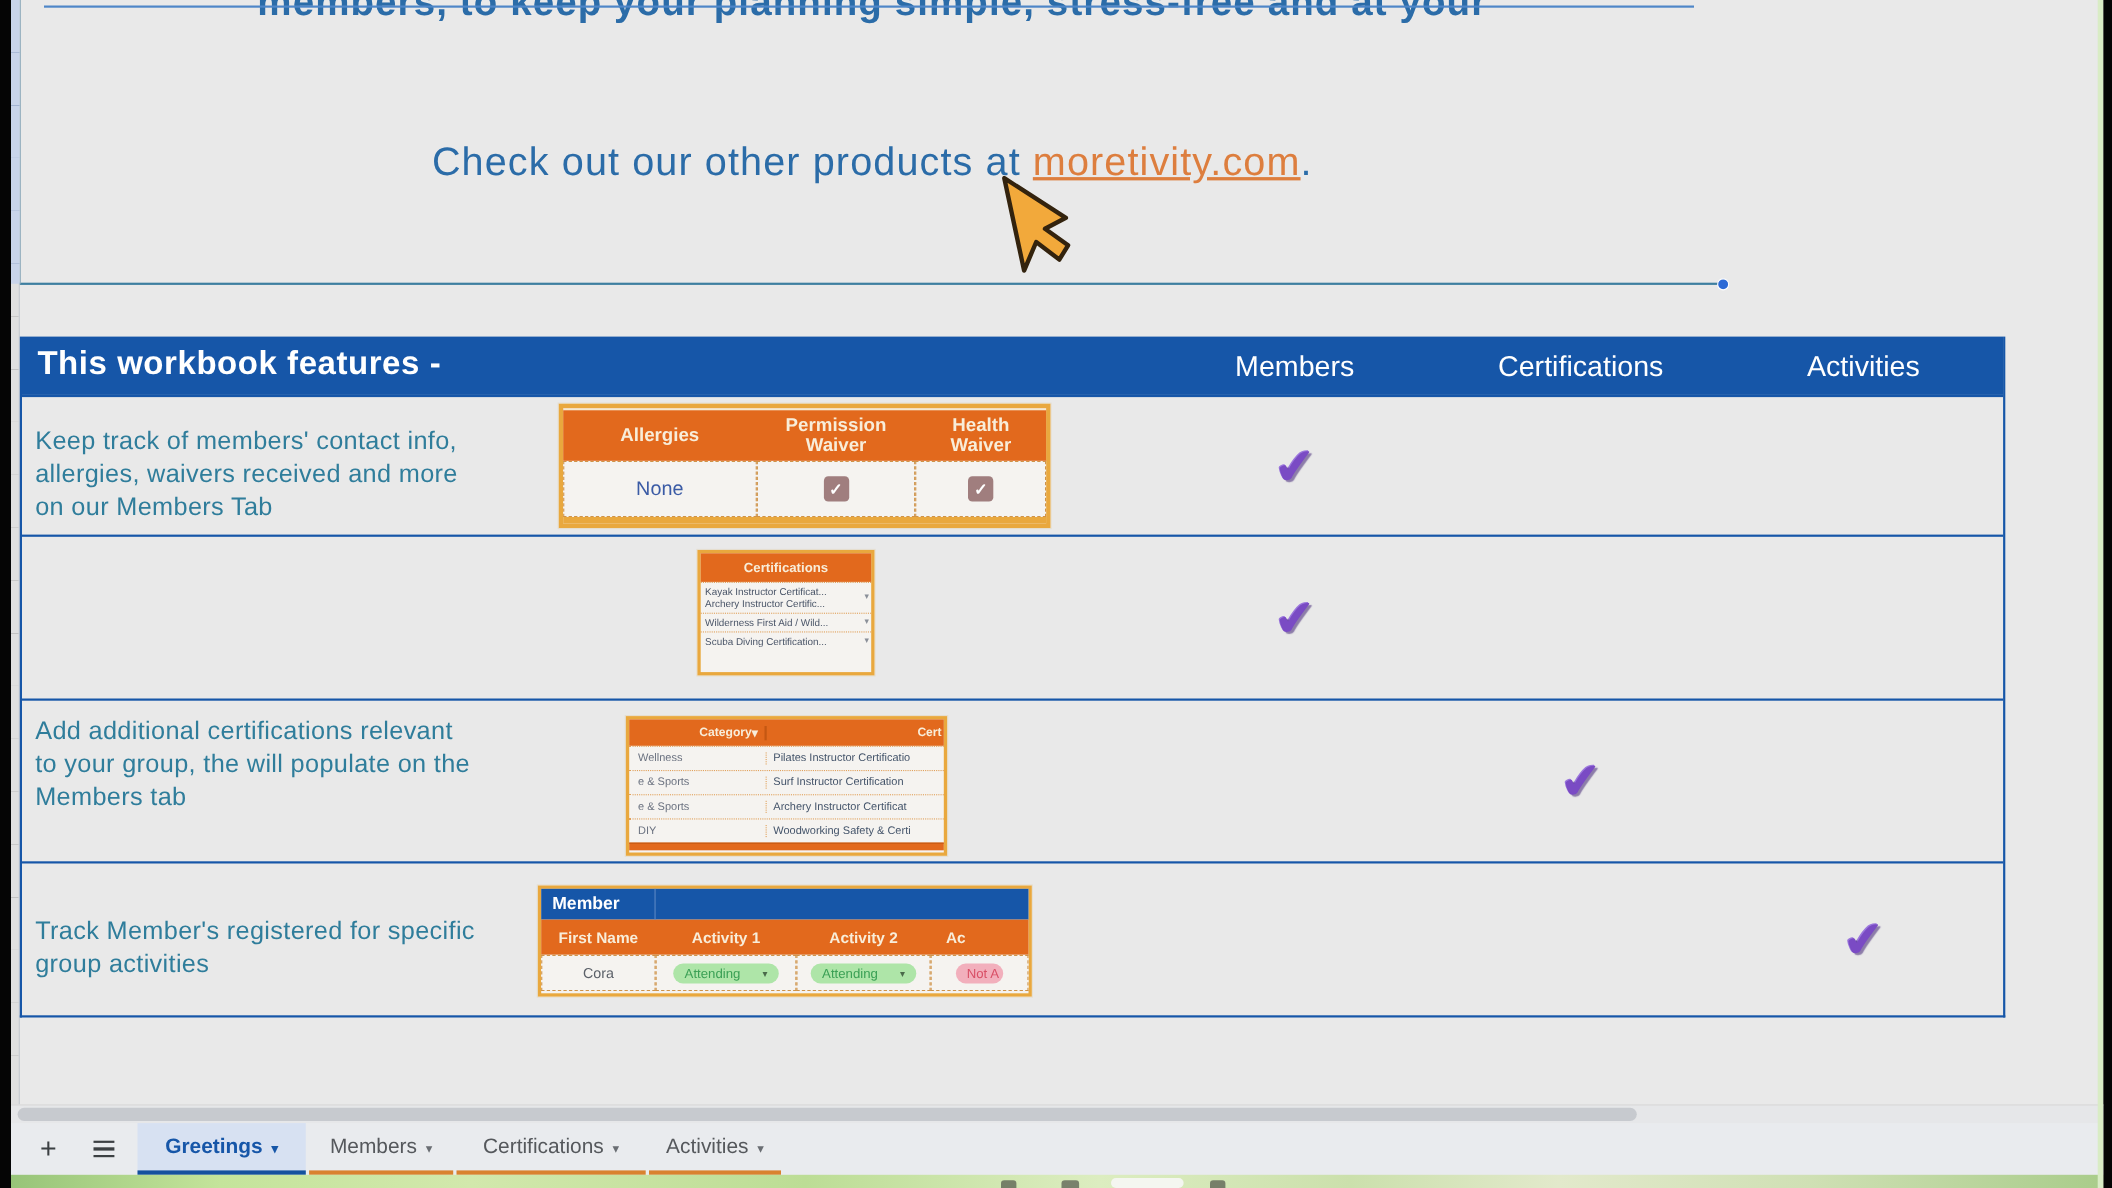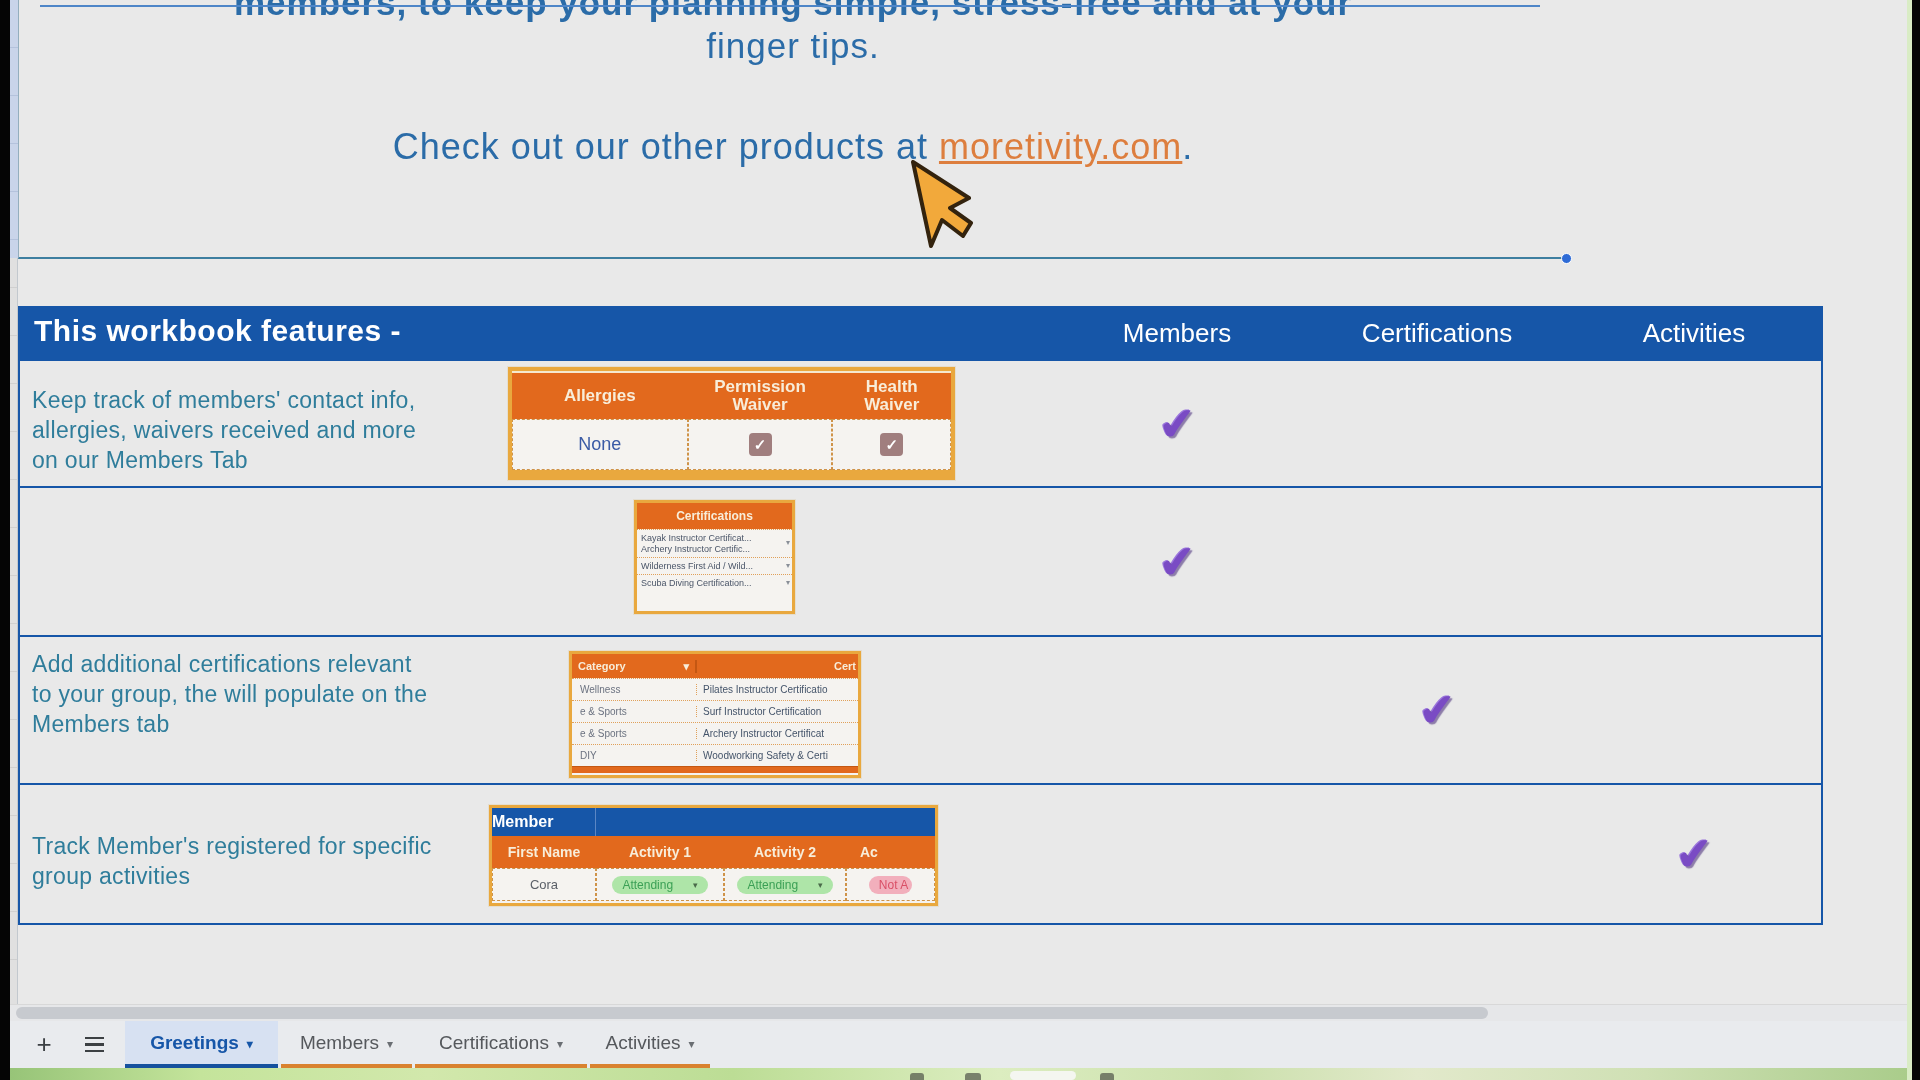--- a/index.html
+++ b/index.html
@@ -81,33 +81,33 @@
   .certsmini{left:614px;top:12px;width:161px;height:114px;}
   .certsmini .ohead{height:26px;display:flex;align-items:center;justify-content:center;font-size:12px;}
   .certsmini .crow{position:relative;border-top:1px dotted #E0A05A;color:#4A5568;
     font-size:9px;line-height:11px;padding:3px 12px 2px 4px;white-space:pre-line;}
   .certsmini .crow .dd{position:absolute;right:2px;top:45%;transform:translateY(-50%);
     font-size:8px;color:#8A8F98;}
 
   
   .catmini{left:549px;top:14px;width:292px;height:127px;}
   .catmini .ohead{display:flex;height:24px;font-size:11px;align-items:center;}
-  .catmini .ohead .h0{width:125px;display:flex;align-items:center;justify-content:space-between;
+  .catmini .ohead .h0{width:125px;display:flex;align-items:center;justify-content:flex-end;
     padding:0 6px;border-right:2px solid #C45712;}
   .catmini .ohead .h1{flex:1;text-align:right;padding-right:2px;overflow:hidden;white-space:nowrap;}
   .catmini .catrow{display:flex;height:22px;border-top:1px dotted #E0A05A;font-size:10px;align-items:center;}
   .catmini .catrow .c0{width:125px;padding-left:8px;color:#6B7280;border-right:1px dotted #E0A05A;
     overflow:hidden;white-space:nowrap;}
   .catmini .catrow .c1{flex:1;padding-left:6px;color:#44546A;overflow:hidden;white-space:nowrap;}
   .catmini .gfoot{height:7px;background:var(--orange);border-top:1px solid #C45712;}
 
   
   .actmini{left:469px;top:20px;width:449px;height:101px;}
   .actmini .bhead{display:flex;height:28px;background:var(--blue);color:#fff;font-weight:bold;font-size:16px;}
-  .actmini .bhead .g0{width:104px;display:flex;align-items:center;padding-left:0;border-right:1px solid #5B86C4;}
+  .actmini .bhead .g0{width:104px;display:flex;align-items:center;padding-left:10px;border-right:1px solid #5B86C4;}
   .actmini .bhead .g1{flex:1;display:flex;align-items:center;justify-content:flex-end;overflow:hidden;}
   .actmini .ohead{display:flex;height:32px;font-size:14px;}
   .actmini .ohead div{display:flex;align-items:center;justify-content:center;}
   .actmini .ohead .h0{width:104px;} .actmini .ohead .h1{width:128px;} .actmini .ohead .h2{width:122px;}
   .actmini .ohead .h3{flex:1;justify-content:flex-start;padding-left:14px;overflow:hidden;}
   .actmini .abody{display:flex;height:33px;background:#F5F3F0;}
   .actmini .abody>div{display:flex;align-items:center;justify-content:center;border:1px dashed #CF9349;}
   .actmini .a0{width:104px;color:#5B6068;font-size:13px;}
   .actmini .a1{width:128px;} .actmini .a2{width:122px;} .actmini .a3{flex:1;overflow:hidden;}
   .pill{display:flex;align-items:center;gap:20px;padding:2px 10px;border-radius:9px;font-size:12px;font-weight:400;}
@@ -147,21 +147,20 @@
 <body>
 
 <div class="stage">
   <div class="screen">
 
     <div class="rowstrip"></div>
     <div class="rowstrip-top"></div>
 
     <div class="selbox">
       <div class="l1">members, to keep your planning simple, stress-free and at your</div>
-      <div class="l2">finger tips.</div>
       <div class="cta"><span>Check out our other products at </span><a>moretivity.com</a><span>.</span></div>
     </div>
     <div class="box-topline"></div>
     <div class="handle-dot"></div>
 
     <svg class="cursor" viewBox="0 0 80 100">
       <polygon points="18,2 36,86 47,60 68,76 76,63 55,48 74,38" fill="#F2A93B" stroke="#33230E" stroke-width="4" stroke-linejoin="round"></polygon>
     </svg>
 
     <div class="ftable">

